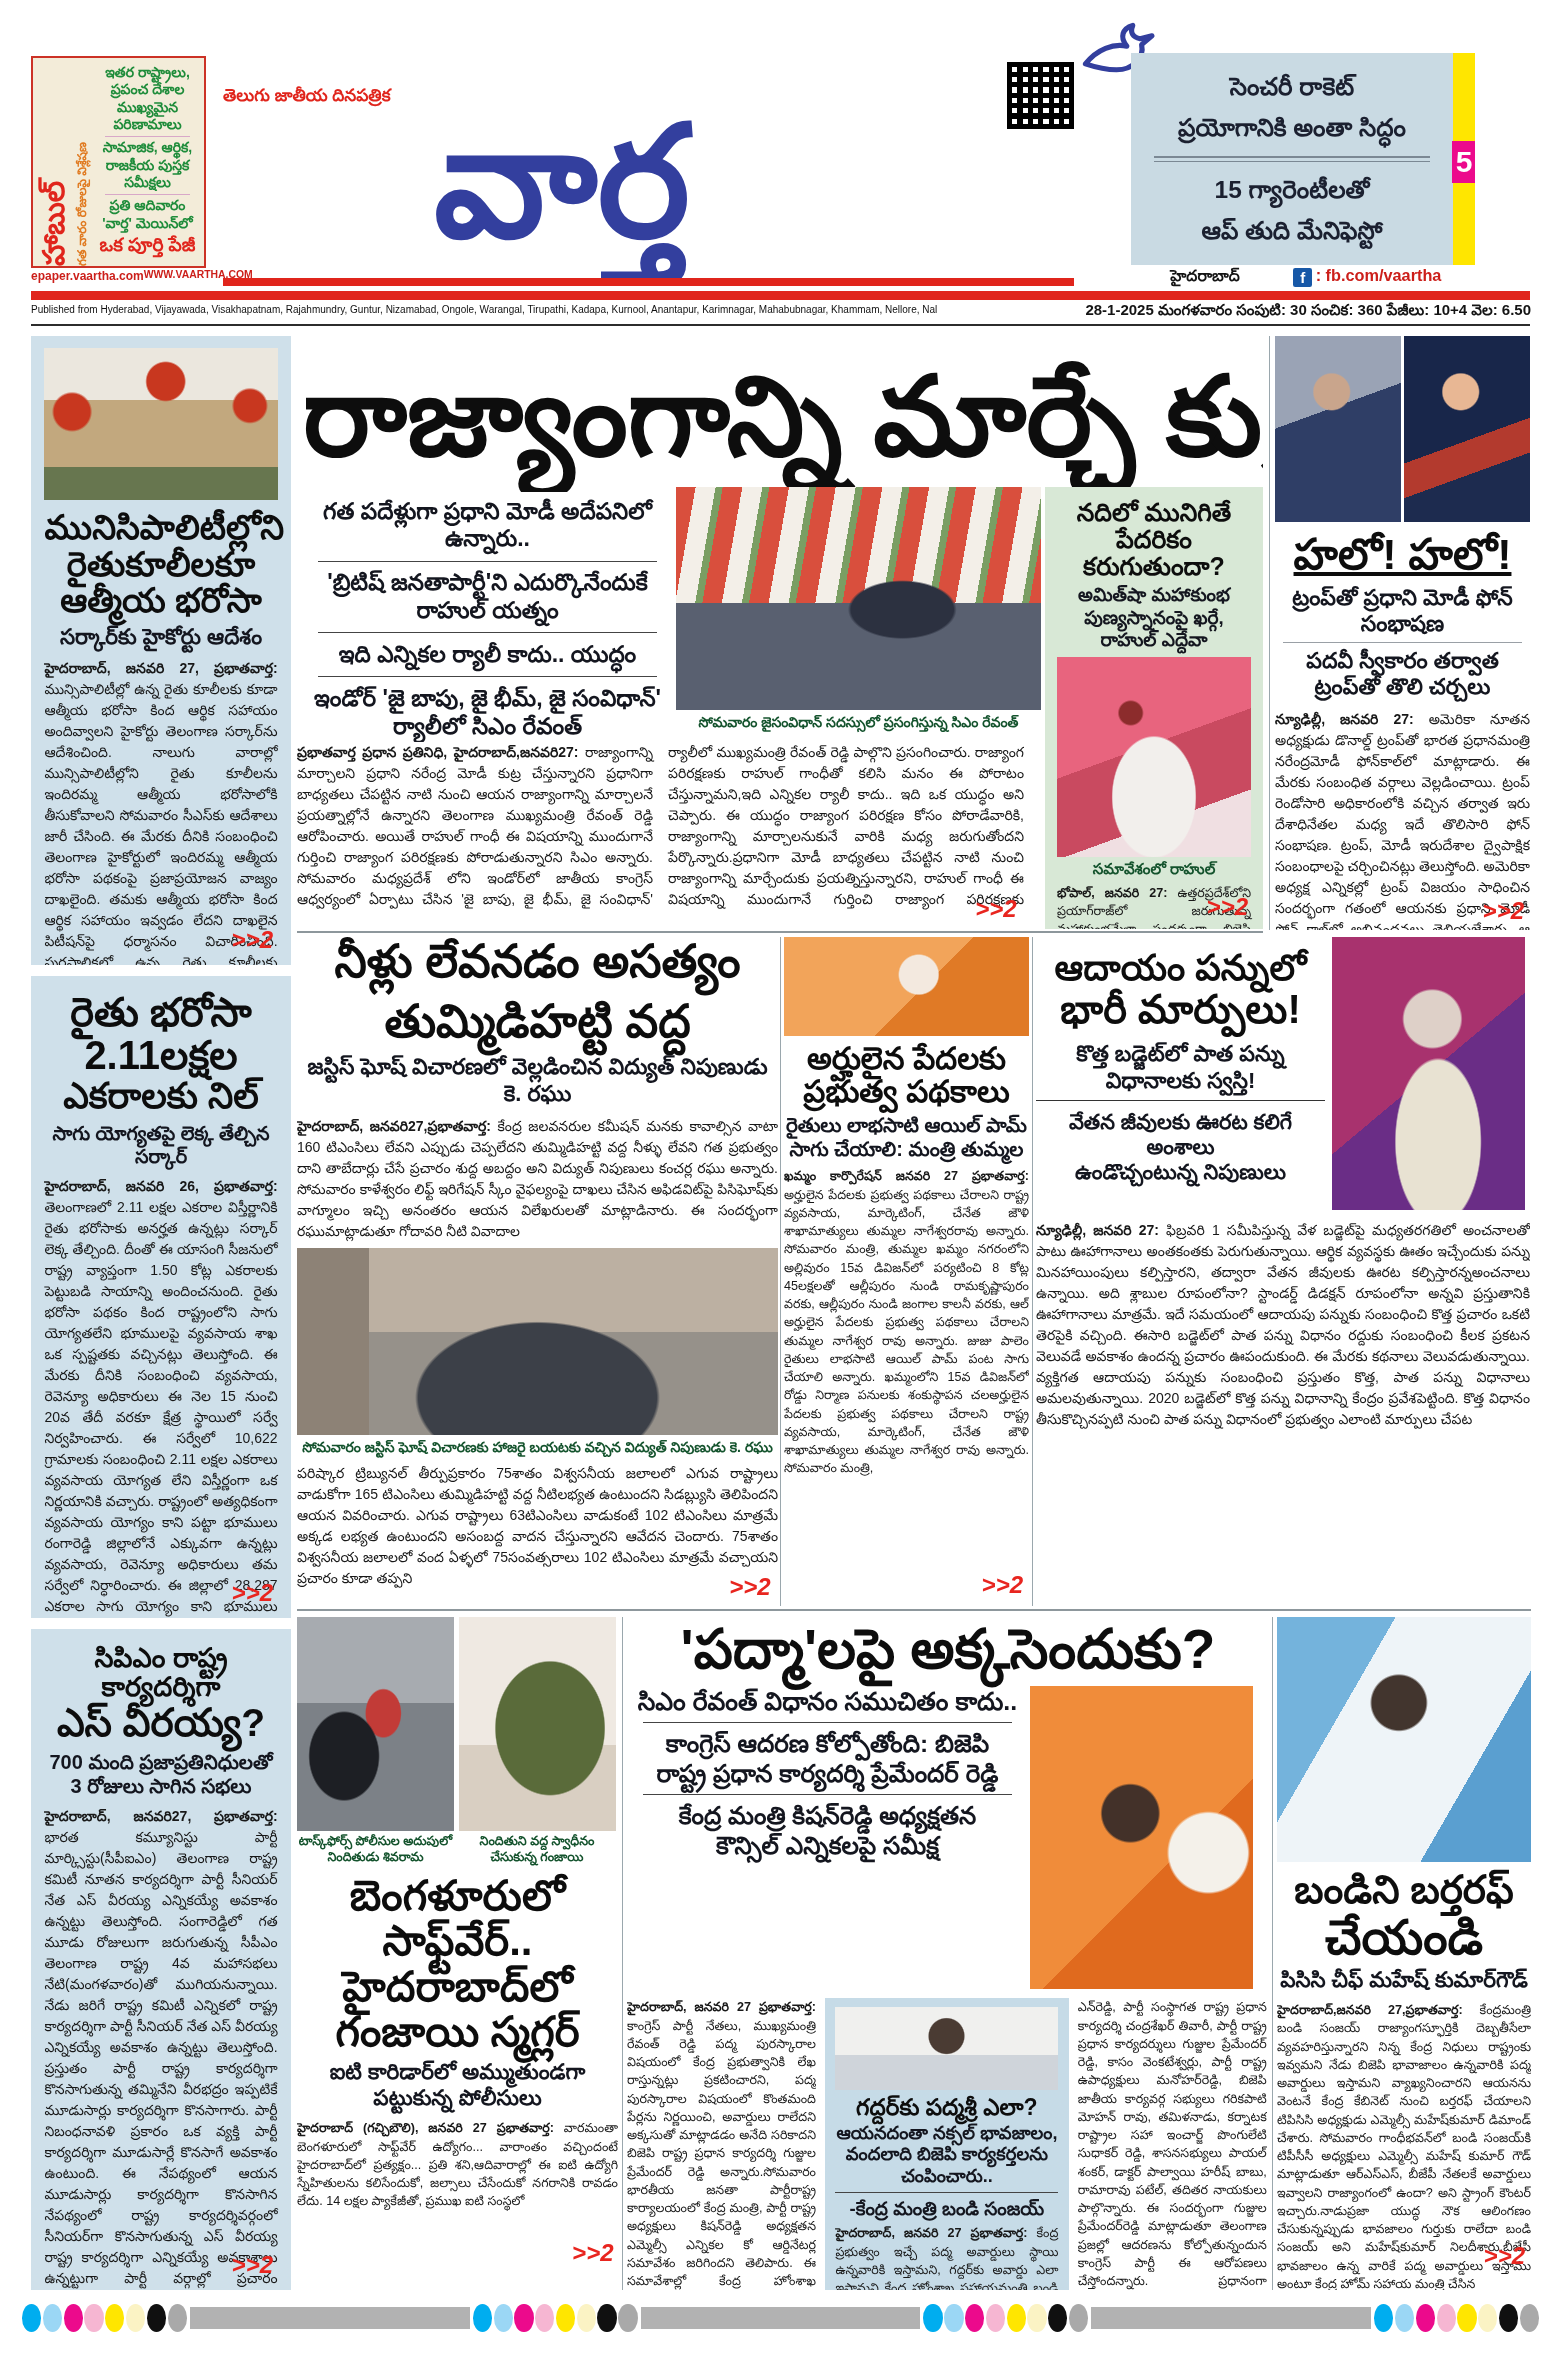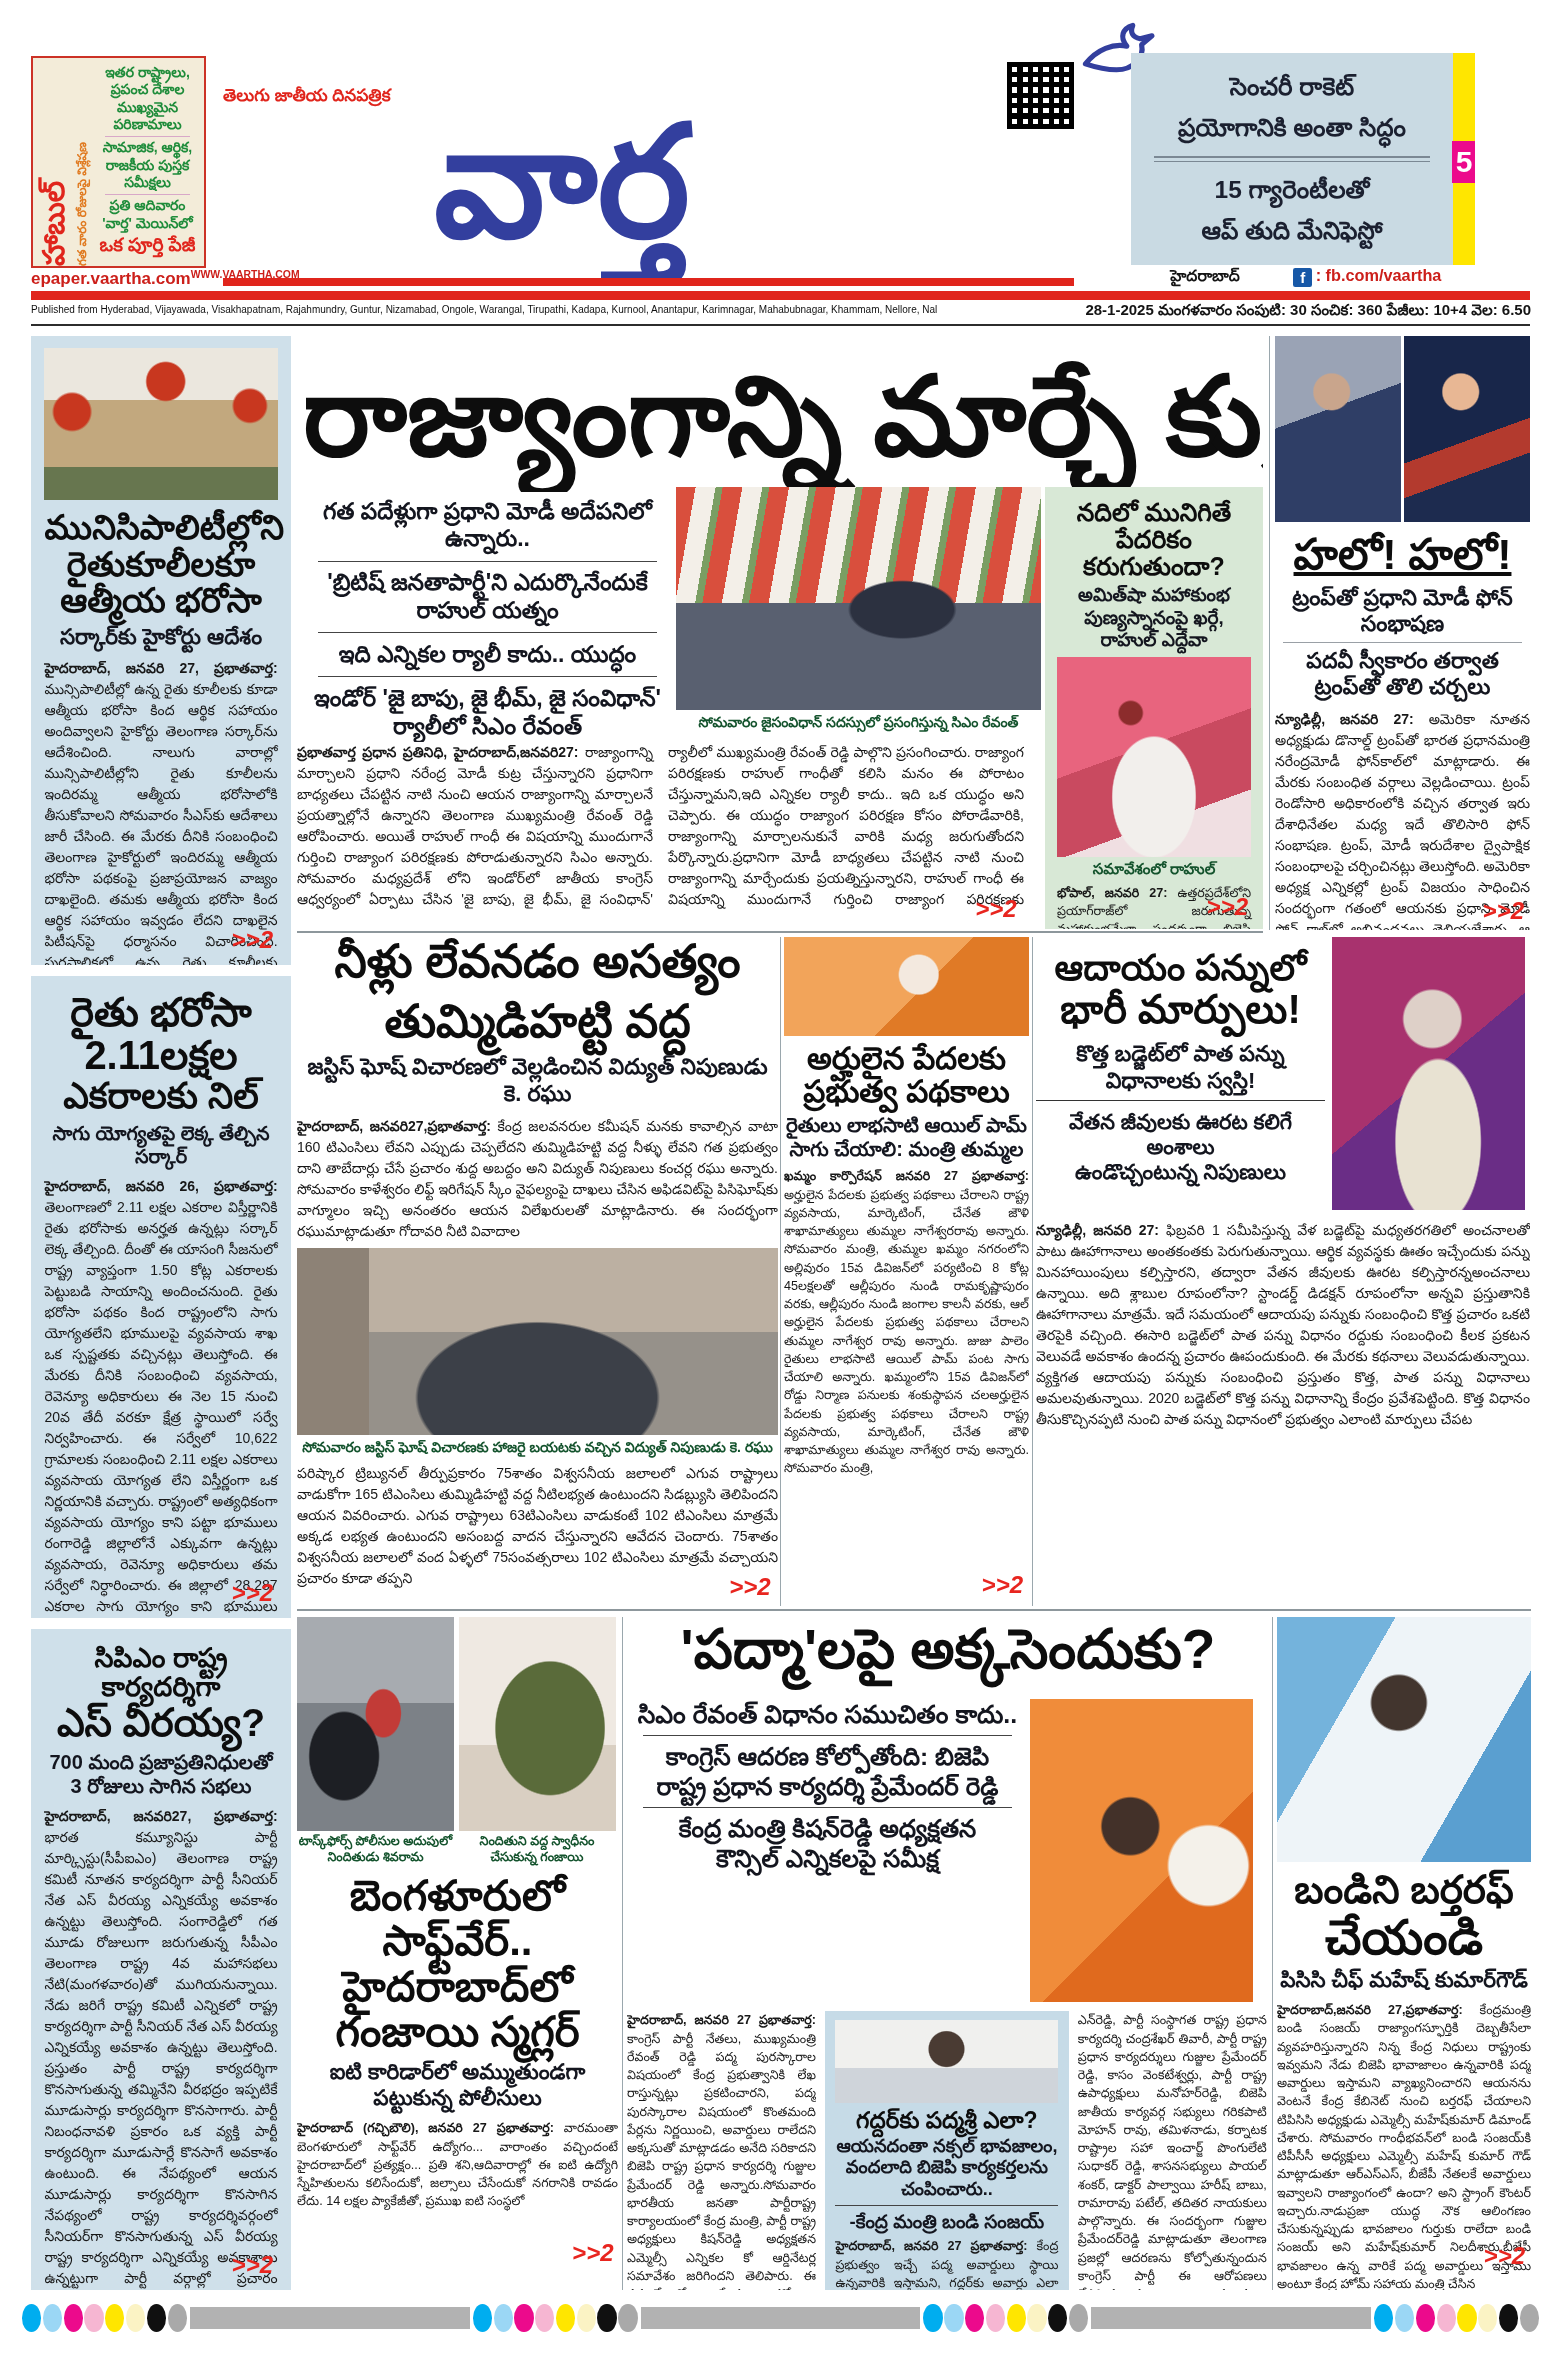--- a/index.html
+++ b/index.html
@@ -114,21 +114,21 @@
     <div class="mh-green">
       <div class="gl">ఇతర రాష్ట్రాలు, ప్రపంచ దేశాల ముఖ్యమైన పరిణామాలు</div>
       <div class="pinkrule"></div>
       <div class="gl">సామాజిక, ఆర్థిక, రాజకీయ పుస్తక సమీక్షలు</div>
       <div class="pinkrule"></div>
       <div class="gl">ప్రతి ఆదివారం 'వార్త' మెయిన్‌లో</div>
       <div class="redline">ఒక పూర్తి పేజీ</div>
     </div>
   </div>
   <div class="abs" style="left:31px;top:269px;width:175px;display:flex;justify-content:space-between;">
-    <span class="urlred" style="font-size:17px;">epaper.vaartha.com</span>
+    <span class="urlred" style="font-size:12px;">epaper.vaartha.com</span>
     <span class="urlred" style="font-size:10.4px;">WWW.VAARTHA.COM</span>
   </div>
 
   <div class="abs" style="left:223px;top:86px;width:267px;color:#e0251c;font-size:17px;font-weight:700;">తెలుగు జాతీయ దినపత్రిక</div>
   <div class="abs logo clip" style="left:215px;top:89px;width:694px;height:189px;font-size:156px;line-height:186px;white-space:nowrap;">వార్త</div>
   <div class="abs logobar" style="left:223px;top:278px;width:851px;height:8.2px;"></div>
 
   <svg class="abs" style="left:1075px;top:21px;" width="80" height="68" viewBox="0 0 108 92">
     <path d="M14 58 C30 38 52 30 70 34 C60 22 64 10 78 6 C74 16 78 22 88 24 L104 20 L90 32 C94 50 78 66 56 66 C40 66 26 62 14 58 Z" fill="none" stroke="#333f9e" stroke-width="7" stroke-linejoin="round"></path>
   </svg>
@@ -294,21 +294,21 @@
     <div class="sub ctr" style="font-size:21.5px;margin-top:6px;">ఐటి కారిడార్‌లో అమ్ముతుండగా</div>
     <div class="sub ctr" style="font-size:21.5px;">పట్టుకున్న పోలీసులు</div>
     <p class="body small" style="margin:7.4px 0 0;"><b class="dl">హైదరాబాద్ (గచ్చిబౌలి), జనవరి 27 ప్రభాతవార్త:</b> <span>వారమంతా బెంగళూరులో సాఫ్ట్‌వేర్ ఉద్యోగం... వారాంతం వచ్చిందంటే హైదరాబాద్‌లో ప్రత్యక్షం... ప్రతి శని,ఆదివారాల్లో ఈ ఐటి ఉద్యోగి స్నేహితులను కలిసేందుకో, జల్సాలు చేసేందుకో నగరానికి రావడం లేదు. 14 లక్షల ప్యాకేజీతో, ప్రముఖ ఐటి సంస్థలో</span></p>
     <span class="jump" style="position:absolute;right:4.5px;bottom:25px;">&gt;&gt;2</span>
   </div>
 
   <div class="vr" style="left:622px;top:1617px;height:673px;"></div>
 
   <div class="abs clip" style="left:627px;top:1617px;width:642px;height:673px;">
     <div class="hl ctr" style="font-size:55px;margin-top:3px;">'పద్మా'లపై అక్కసెందుకు?</div>
-    <div style="display:flex;gap:2px;margin-top:20px;">
+    <div style="display:flex;gap:2px;margin-top:7px;">
       <div style="width:401px;">
         <div class="sub ctr" style="font-size:25px;">సిఎం రేవంత్ విధానం సముచితం కాదు..</div>
         <hr class="divline">
         <div class="sub ctr" style="font-size:24.5px;">కాంగ్రెస్ ఆదరణ కోల్పోతోంది: బిజెపి</div>
         <div class="sub ctr" style="font-size:24.5px;">రాష్ట్ర ప్రధాన కార్యదర్శి ప్రేమేందర్ రెడ్డి</div>
         <hr class="divline">
         <div class="sub ctr" style="font-size:24.5px;">కేంద్ర మంత్రి కిషన్‌రెడ్డి అధ్యక్షతన</div>
         <div class="sub ctr" style="font-size:24.5px;">కౌన్సిల్ ఎన్నికలపై సమీక్ష</div>
       </div>
       <div class="photo ph-kishan" style="width:223px;height:303px;"></div>

